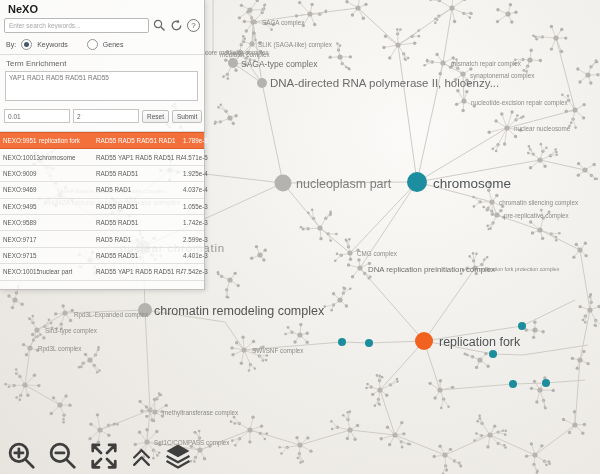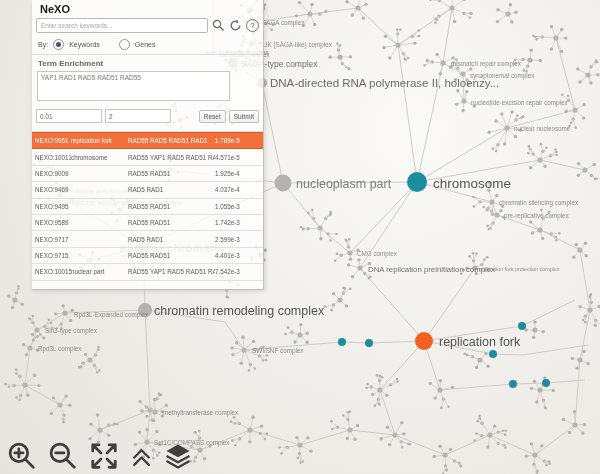--- a/index.html
+++ b/index.html
@@ -2,42 +2,42 @@
 <html><head>
 <meta charset="utf-8">
 <style>
   html,body{margin:0;padding:0;}
   #screen{position:relative;width:600px;height:474px;overflow:hidden;
     font-family:"Liberation Sans",sans-serif;
     background:radial-gradient(circle at 68% 28%, #fbfaf8 0%, #f1efeb 45%, #e7e4de 100%);}
   #network{position:absolute;left:0;top:0;}
 
   
-  .panel{position:absolute;left:0;top:0;width:232px;height:290px;
+  .panel{position:absolute;left:0;top:0;width:205px;height:290px;
     background:rgba(255,255,255,0.80);
     border-right:1px solid #c2c0bd;border-bottom:1px solid #c2c0bd;
     box-shadow:1px 1px 5px rgba(0,0,0,0.14);
-    font-size:7px;color:#555;box-sizing:border-box;margin-left:32px;}
+    font-size:7px;color:#555;box-sizing:border-box;}
   .panel-title{font-size:11px;font-weight:bold;color:#1c1c1c;padding:3px 0 2px 8px;}
   .search-row{display:flex;align-items:center;margin:1px 4px 0 4px;gap:4px;}
   .search-input{flex:1;height:11px;border:1px solid #b9b9b9;border-radius:2px;
     font-size:6.5px;padding:1px 4px;color:#555;background:rgba(255,255,255,0.9);outline:none;
     font-family:"Liberation Sans",sans-serif;}
   .search-input::placeholder{color:#a8a8a8;}
   .mini-icon{width:13px;height:13px;display:inline-block;}
   .help-chip{width:11px;height:11px;border:1px solid #777;border-radius:50%;
     font-size:8px;color:#666;text-align:center;line-height:11px;}
   .radio-row{display:flex;align-items:center;gap:5px;margin:6px 6px 4px 6px;color:#555;}
   .radio{width:9px;height:9px;border:1px solid #949494;border-radius:50%;
     background:#fff;position:relative;display:inline-block;}
   .radio.sel::after{content:'';position:absolute;left:2px;top:2px;width:5px;height:5px;
     border-radius:50%;background:#47576b;}
   .radio-label{margin-right:14px;}
   .divider{border-top:1px solid #ddd;margin:3px 0 0 0;}
-  .enrich-heading{font-size:8px;color:#666;padding:4px 6px 2px 6px;font-weight:bold;}
+  .enrich-heading{font-size:8px;color:#666;padding:4px 6px 2px 6px;}
   .query-box{display:block;width:193px;height:30px;margin:1px 5px 0 5px;
     border:1px solid #c6c6c6;background:rgba(255,255,255,0.92);
     font-size:6.5px;color:#777;padding:2px 3px;resize:none;outline:none;box-sizing:border-box;
     font-family:"Liberation Sans",sans-serif;}
   .param-row{display:flex;align-items:center;gap:3px;margin:8px 4px 0 4px;}
   .param-input{width:58px;height:10px;border:1px solid #c6c6c6;font-size:6.5px;
     padding:1px 3px;color:#666;background:rgba(255,255,255,0.92);outline:none;
     font-family:"Liberation Sans",sans-serif;}
   .btn{font-size:6.5px;color:#555;padding:2px 4px;border:1px solid #bfbfbf;border-radius:2px;
     background:linear-gradient(#fdfdfd,#efefef);font-family:"Liberation Sans",sans-serif;}

